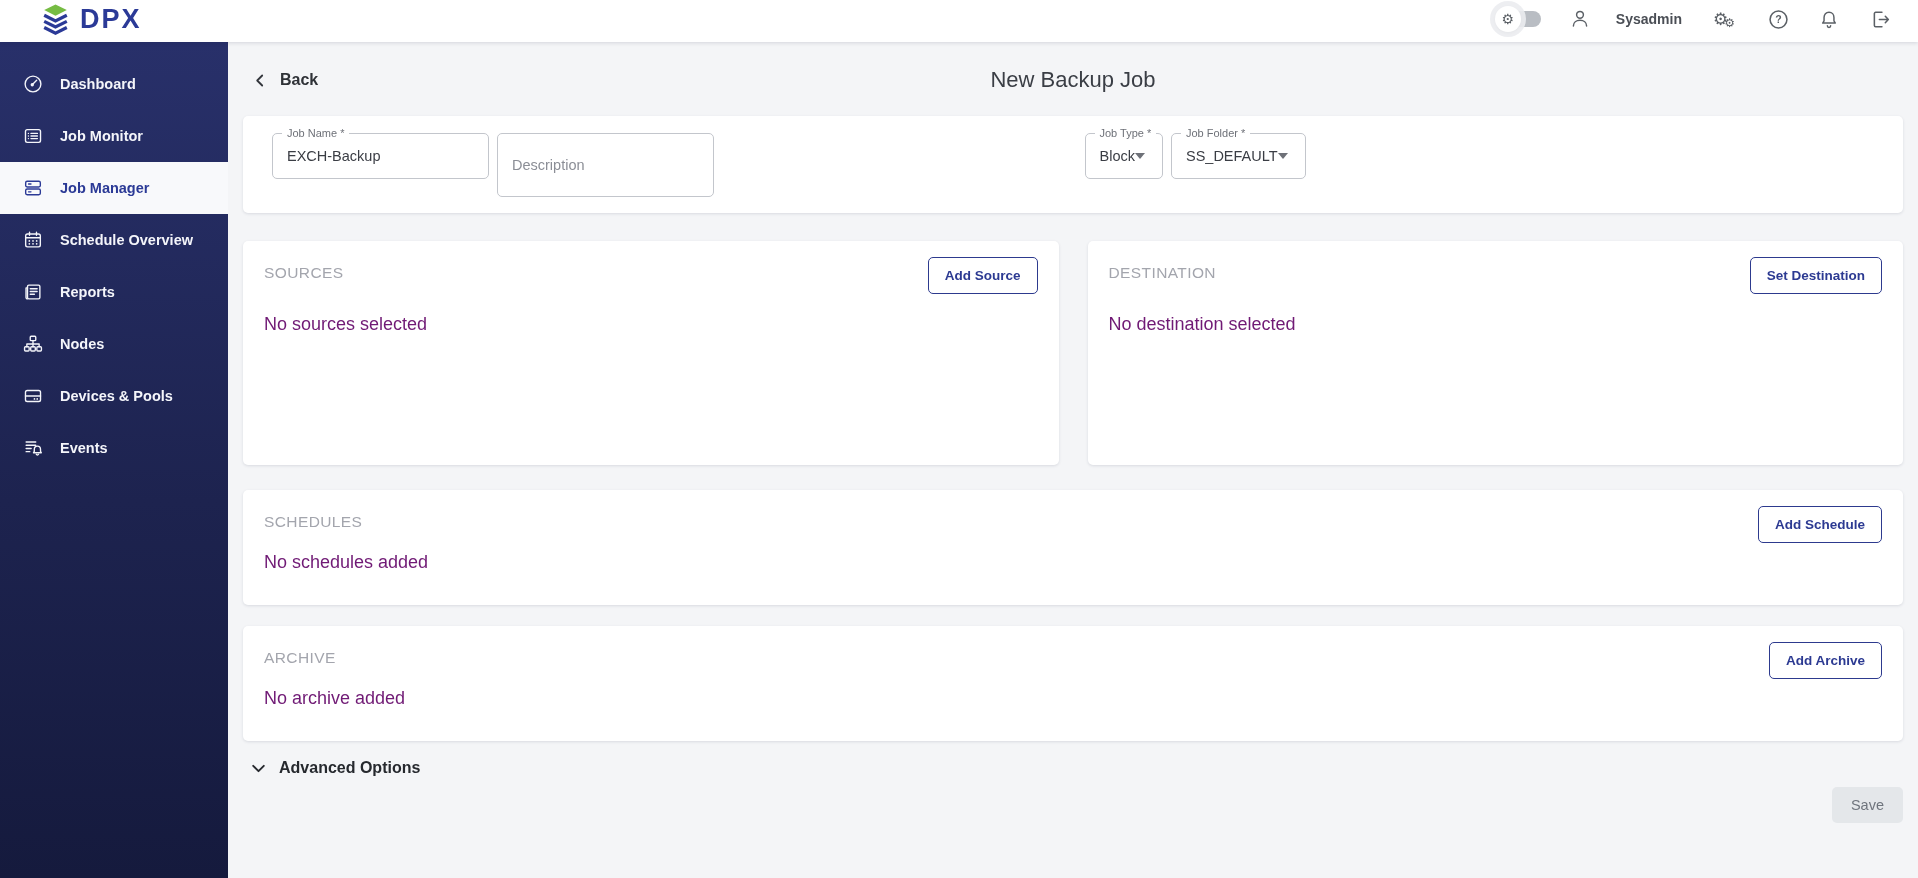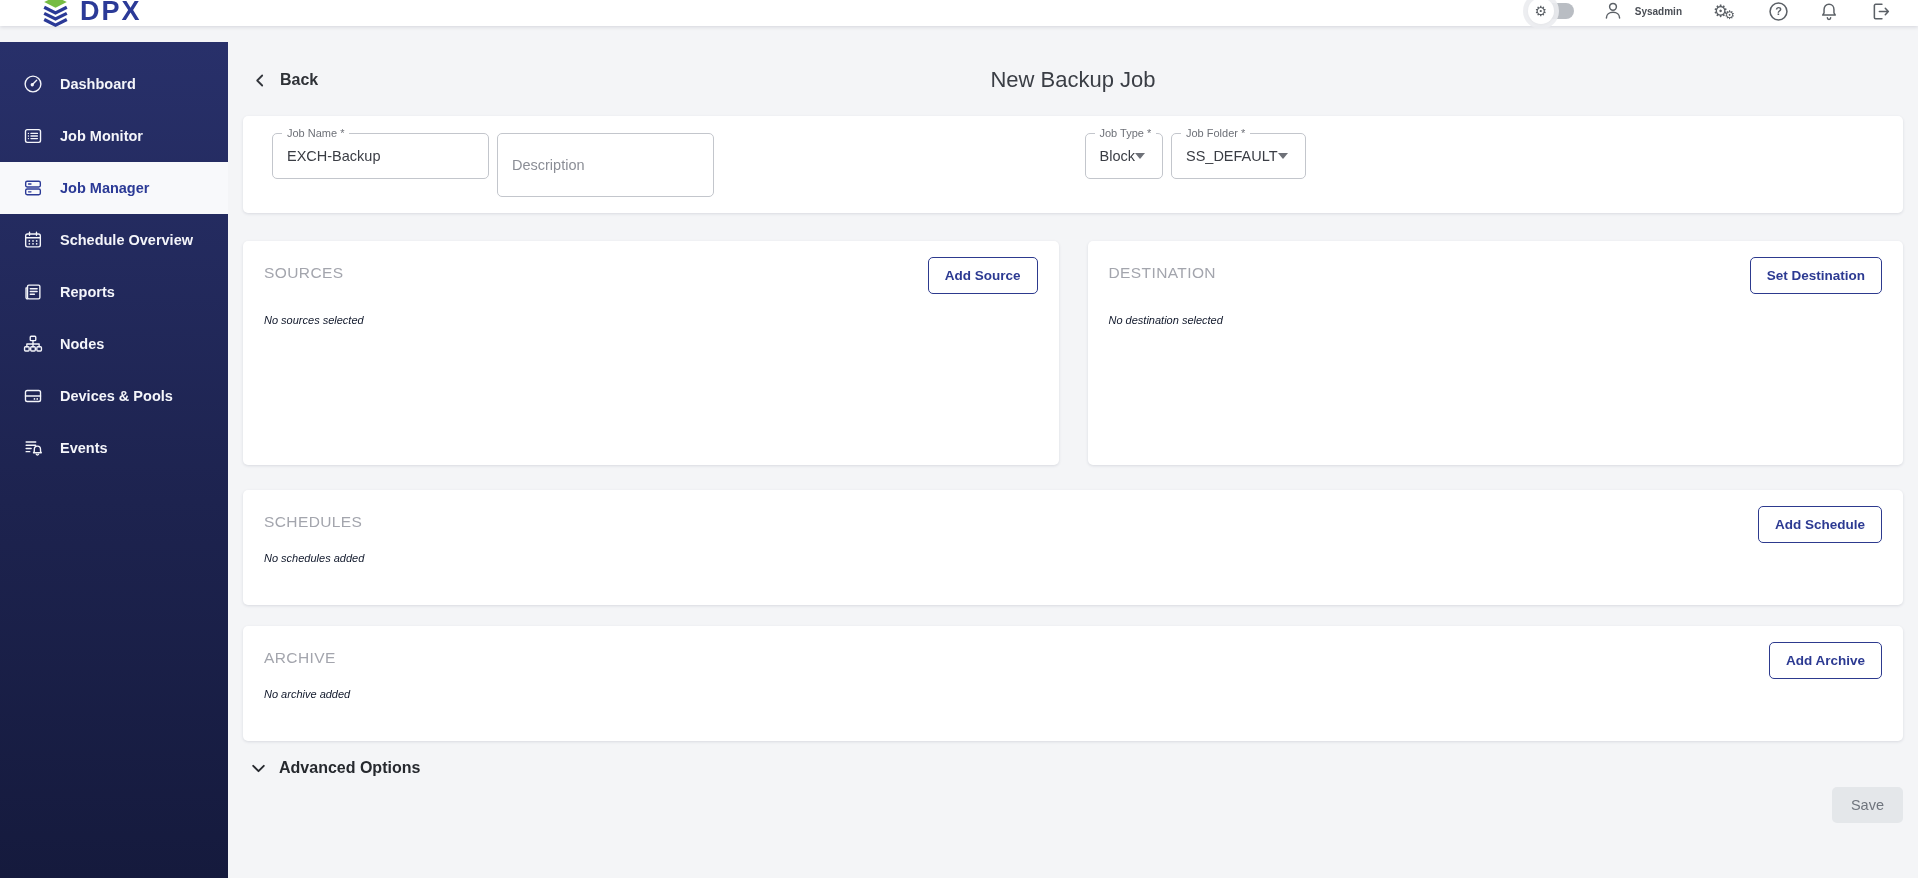--- a/index.html
+++ b/index.html
@@ -5,37 +5,37 @@
   * { box-sizing: border-box; }
   html,body { margin:0; padding:0; }
   body {
     width:1918px; height:878px; overflow:hidden;
     font-family:"Liberation Sans", sans-serif;
     background:#f4f5f7; color:#3a3d44;
   }
 
   
   .app-header {
-    position:fixed; top:0; left:0; right:0; height:26px; background:#fff;
+    position:fixed; top:0; left:0; right:0; height:42px; background:#fff;
     display:flex; align-items:center; justify-content:space-between;
     padding:0 26px 4px 40px; box-shadow:0 1px 4px rgba(20,24,60,.14); z-index:30;
   }
   .logo { display:flex; align-items:center; gap:9px; }
   .logo-text { font-size:27px; font-weight:800; color:#2b3a97; letter-spacing:2px; line-height:1; }
   .hdr-right { display:flex; align-items:center; gap:27px; color:#5b6066; }
   .hdr-ico { width:24px; height:24px; display:flex; align-items:center; justify-content:center; cursor:pointer; }
   .hdr-ico svg { stroke:#5b6066; fill:none; stroke-width:1.6; stroke-linecap:round; stroke-linejoin:round; }
   .gear-glyph { font-family:"DejaVu Sans", sans-serif; color:#5b6066; line-height:1; }
   .toggle { position:relative; width:40px; height:16px; background:#b9bdc3; border-radius:9px; margin-left:6px; cursor:pointer; }
   .toggle-knob {
     position:absolute; left:-6px; top:-5px; width:26px; height:26px; border-radius:50%;
     background:#fff; box-shadow:0 0 0 5px rgba(235,236,239,.9), 0 1px 3px rgba(0,0,0,.35);
     display:flex; align-items:center; justify-content:center;
   }
-  .user-chip { display:flex; align-items:center; gap:10px; font-size:10px; font-weight:700; color:#4a4e55; cursor:pointer; }
+  .user-chip { display:flex; align-items:center; gap:24px; font-size:14px; font-weight:700; color:#4a4e55; cursor:pointer; }
 
   
   .sidebar {
     position:fixed; top:42px; left:0; bottom:0; width:228px;
     background:linear-gradient(180deg,#28306a 0%, #1d234f 55%, #151a3d 100%);
     padding-top:16px; z-index:20;
   }
   .nav-item {
     height:52px; display:flex; align-items:center; gap:16px;
     padding:0 10px 0 22px; color:#f4f5fa; font-size:14.5px; font-weight:600; cursor:pointer;
@@ -67,21 +67,21 @@
   .row2 { display:flex; gap:29px; margin-bottom:25px; }
   .panel { padding:16px 21px; }
   .panel.half { flex:1; height:224px; }
   .panel.full { height:115px; }
   .panel-head { display:flex; justify-content:space-between; align-items:flex-start; }
   .panel-title { font-size:15.5px; color:#a3a5ad; letter-spacing:.4px; padding-top:7px; }
   .btn-outline {
     border:1px solid #2d3a8e; color:#2c3a92; background:#fff; border-radius:5px;
     font-weight:700; font-size:13.5px; padding:10px 16px; cursor:pointer; font-family:inherit; white-space:nowrap;
   }
-  .panel-empty { font-size:11px; color:#0f172a;font-style:italic; }
+  .panel-empty { font-size:18px; color:#701a75; }
   .panel.half .panel-empty { margin-top:20px; }
   .panel.full .panel-empty { margin-top:9px; }
 
   .advanced-row { display:flex; align-items:center; gap:12px; margin:18px 0 0 7px; font-size:16px; font-weight:700; color:#26292e; cursor:pointer; }
   .save-row { display:flex; justify-content:flex-end; margin-top:10px; padding-right:0; }
   .btn-save { background:#e4e7ea; color:#6f757d; border:none; border-radius:5px; font-size:14.5px; padding:10px 19px; font-family:inherit; cursor:pointer; }
 </style>
 </head>
 <body>
 

